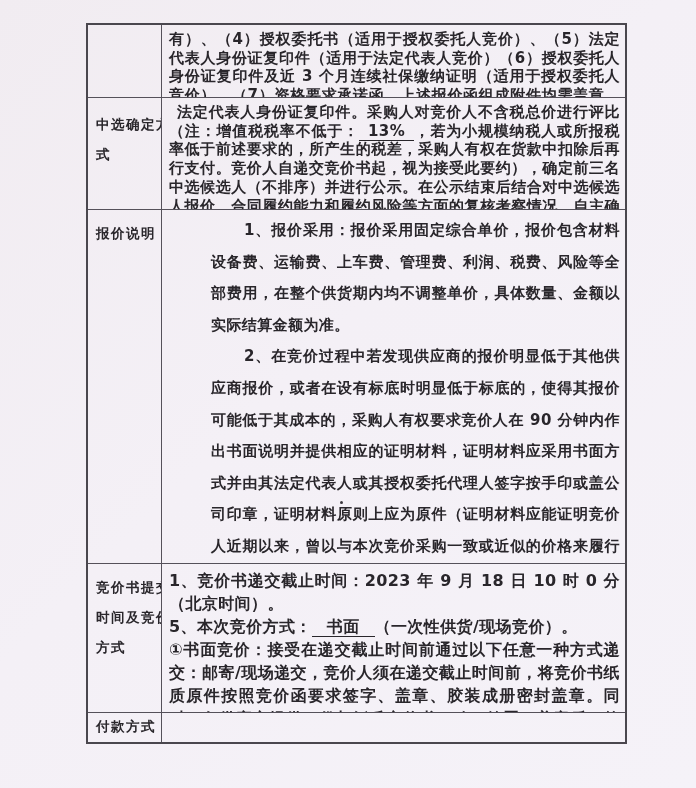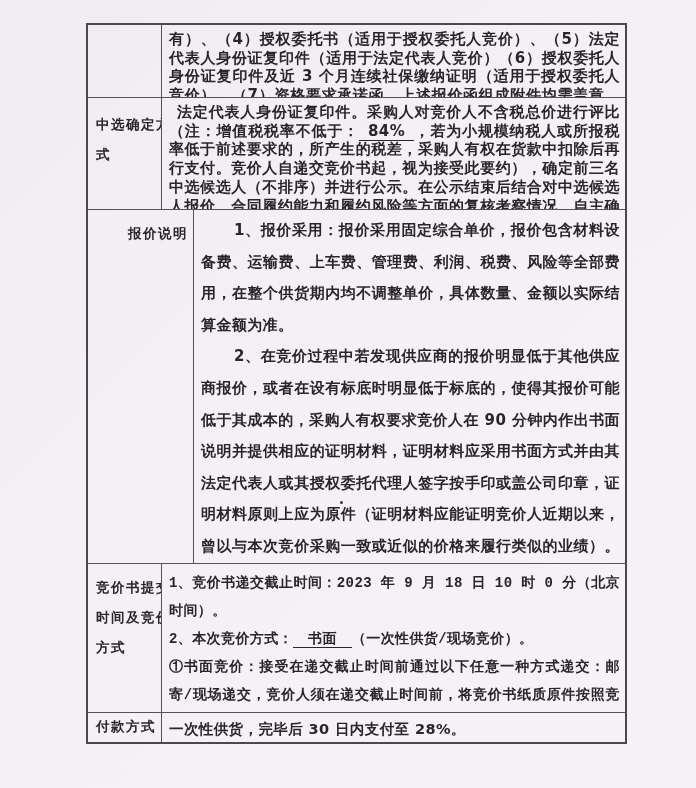--- a/index.html
+++ b/index.html
@@ -55,27 +55,27 @@
     text-justify:inter-ideograph;
     word-break:break-all;
     letter-spacing:0.4px;
   }
   
   .r1{height:72px;}
   .r1 .body{font-size:15px;line-height:18.6px;}
   .r2{height:112px;}
   .r2 .body{font-size:15px;line-height:18.7px;text-indent:8px;}
   .r2 .cl{padding-top:11px;}
-  .r3{height:354px;padding-left:32px;}
-  .r3 .body{font-size:15px;line-height:31.6px;text-indent:2.2em;}
+  .r3{height:354px;}
+  .r3 .body{font-size:15px;line-height:31.6px;text-indent:2.2em;margin-left:42px;}
   .r3 .cl{padding-top:8px;}
   .r4{height:149px;}
-  .r4 .body{font-size:14px;line-height:28px;font-family:Liberation Mono, monospace;}
+  .r4 .body{font-size:16px;line-height:23px;}
   .r4 .cl{padding-top:8px;}
-  .r5{height:30px;}
+  .r5{height:30px;flex-direction:column;}
   .r5 .body{font-size:14.5px;line-height:19px;padding-top:2px;}
   .r5 .cl{padding-top:4px;}
   .r5 .lbl{line-height:19px;}
   
   .u{
     border-bottom:1.8px solid #29262b;
     font-weight:700;
   }
   .pad-s{padding:0 9px;}
   .pad-m{padding:0 15px;}
@@ -101,21 +101,21 @@
       </div>
     </div>
 
     <div class="trow r2">
       <div class="cl">
         <div class="lbl">中选确定方</div>
         <div class="lbl">式</div>
       </div>
       <div class="cc">
         <p class="body">
-          <span>法定代表人身份证复印件。采购人对竞价人不含税总价进行评比（注：增值税税率不低于：</span><span class="u pad-s">84%</span><span>，若为小规模纳税人或所报税率低于前述要求的，所产生的税差，采购人有权在货款中扣除后再行支付。竞价人自递交竞价书起，视为接受此要约），确定前三名中选候选人（不排序）并进行公示。在公示结束后结合对中选候选人报价、合同履约能力和履约风险等方面的复核考察情况，自主确定最终中选人，达到优质采购的目的。</span>
+          <span>法定代表人身份证复印件。采购人对竞价人不含税总价进行评比（注：增值税税率不低于：</span><span class="u pad-s">13%</span><span>，若为小规模纳税人或所报税率低于前述要求的，所产生的税差，采购人有权在货款中扣除后再行支付。竞价人自递交竞价书起，视为接受此要约），确定前三名中选候选人（不排序）并进行公示。在公示结束后结合对中选候选人报价、合同履约能力和履约风险等方面的复核考察情况，自主确定最终中选人，达到优质采购的目的。</span>
         </p>
       </div>
     </div>
 
     <div class="trow r3">
       <div class="cl">
         <div class="lbl">报价说明</div>
       </div>
       <div class="cc">
         <p class="body">1、报价采用：报价采用固定综合单价，报价包含材料设备费、运输费、上车费、管理费、利润、税费、风险等全部费用，在整个供货期内均不调整单价，具体数量、金额以实际结算金额为准。</p>
@@ -125,21 +125,21 @@
 
     <div class="trow r4">
       <div class="cl">
         <div class="lbl">竞价书提交</div>
         <div class="lbl">时间及竞价</div>
         <div class="lbl">方式</div>
       </div>
       <div class="cc">
         <p class="body">1、竞价书递交截止时间：2023 年 9 月 18 日 10 时 0 分（北京时间）。</p>
         <p class="body">
-          <span>2、本次竞价方式：</span><span class="u pad-m">书面</span><span>（一次性供货/现场竞价）。</span>
+          <span>5、本次竞价方式：</span><span class="u pad-m">书面</span><span>（一次性供货/现场竞价）。</span>
         </p>
         <p class="body">
           <span>①书面竞价：接受在递交截止时间前通过以下任意一种方式递交：邮寄/现场递交，竞价人须在递交截止时间前，将竞价书纸质原件按照竞价函要求签字、盖章、胶装成册密封盖章。同时，各供应商提供一份与纸质竞价书一致（签署、盖章后）的 PDF 文件储存于 U 盘中，与纸质竞价书一并密封后邮寄到场或现场递交至：雅安市政建设工程有限公司，地址：</span>
         </p>
       </div>
     </div>
 
     <div class="trow r5">
       <div class="cl">
         <div class="lbl">付款方式</div>

